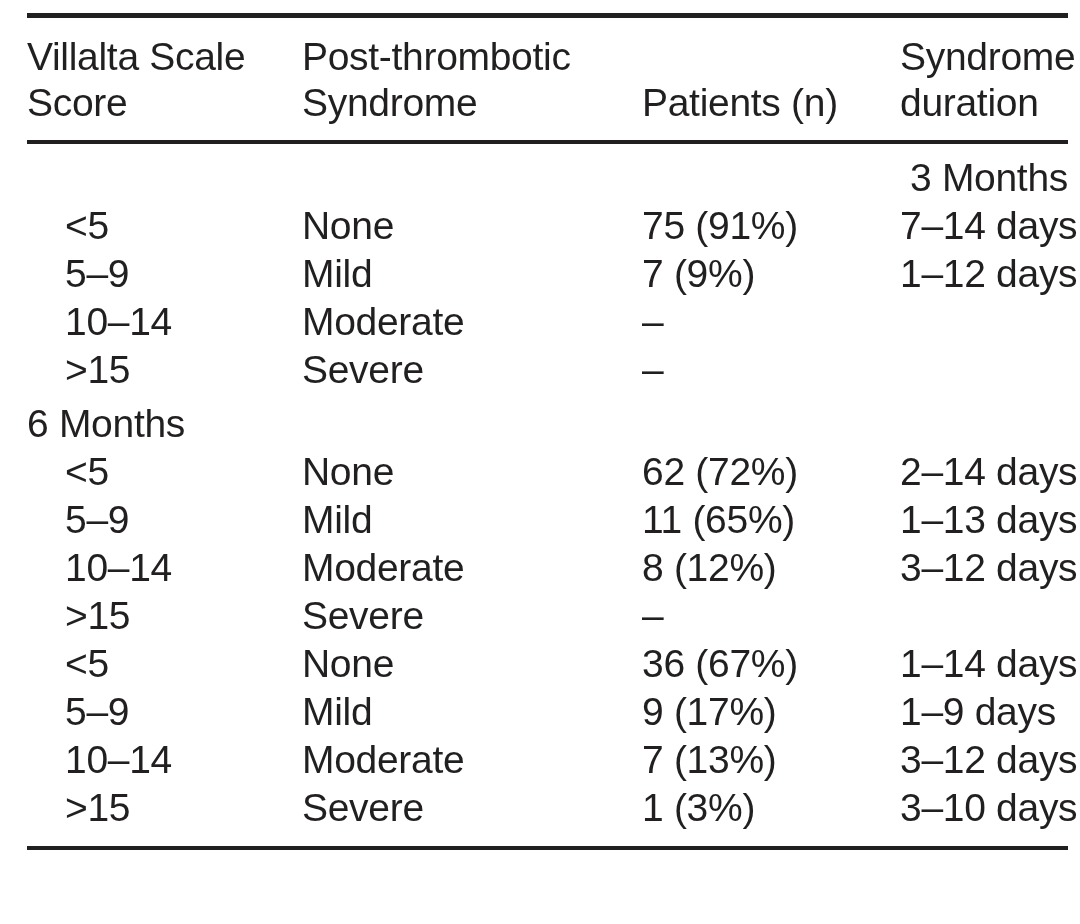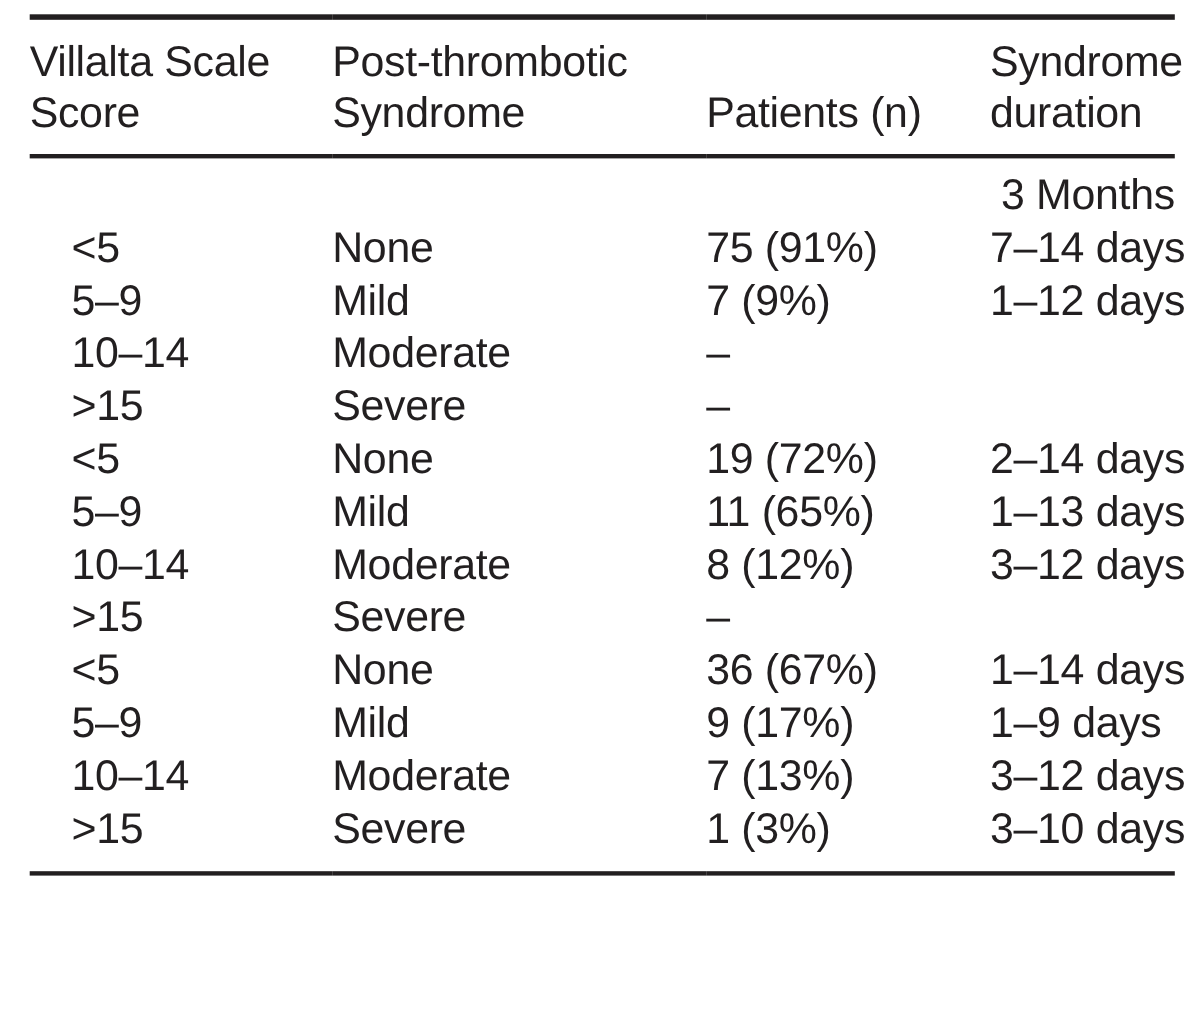--- a/index.html
+++ b/index.html
@@ -111,24 +111,27 @@
           <td>–</td>
           <td></td>
         </tr>
         <tr>
           <td class="score-cell">&gt;15</td>
           <td>Severe</td>
           <td>–</td>
           <td></td>
         </tr>
 
+        <tr class="section-row">
+          <td colspan="4">6 Months</td>
+        </tr>
         <tr>
           <td class="score-cell">&lt;5</td>
           <td>None</td>
-          <td>19 (72%)</td>
+          <td>62 (72%)</td>
           <td>2–14 days</td>
         </tr>
         <tr>
           <td class="score-cell">5–9</td>
           <td>Mild</td>
           <td>11 (65%)</td>
           <td>1–13 days</td>
         </tr>
         <tr>
           <td class="score-cell">10–14</td>

